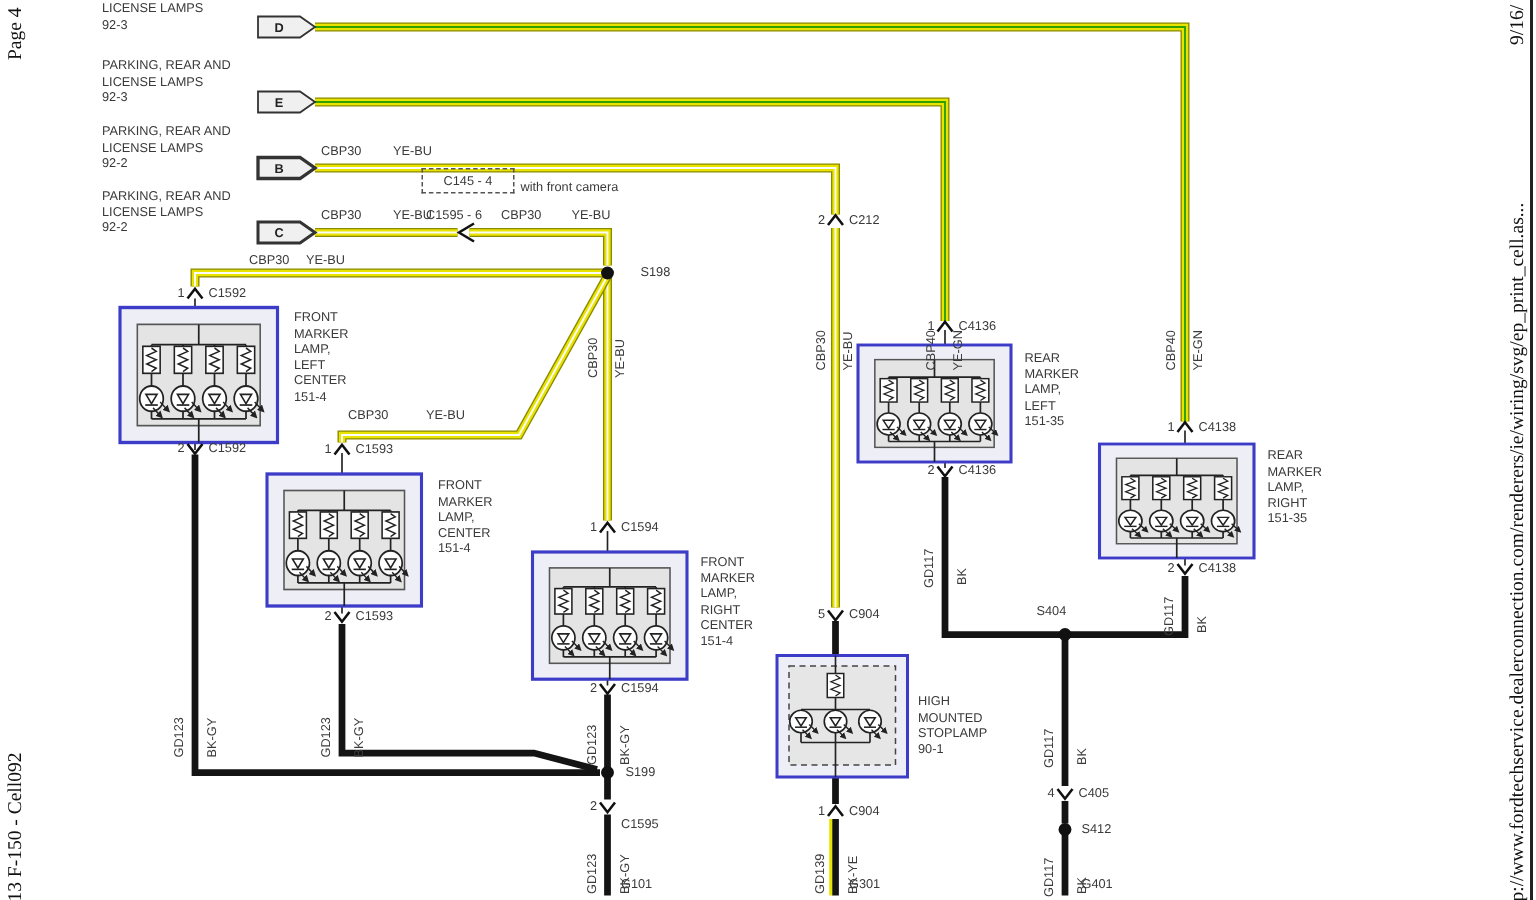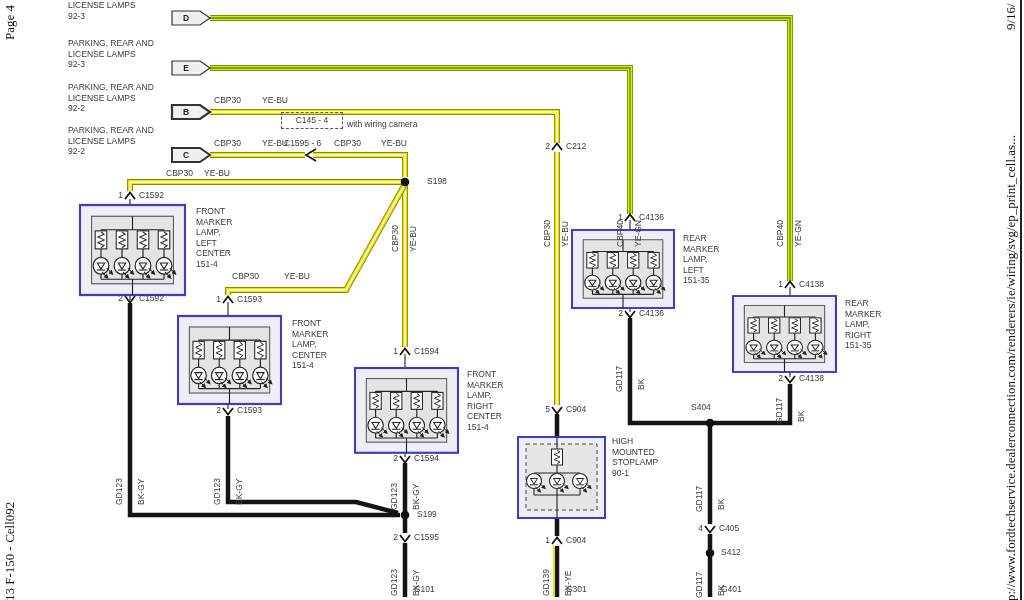--- a/index.html
+++ b/index.html
@@ -220,28 +220,28 @@
   <div class="lbl" style="left:683px;top:233px">REAR
 MARKER
 LAMP,
 LEFT
 151-35</div>
   <div class="lbl" style="left:845px;top:298px">REAR
 MARKER
 LAMP,
 RIGHT
 151-35</div>
-  <div class="lbl" style="left:612px;top:436px">HIGH
+  <div class="lbl" style="left:612px;top:462px">HIGH
 MOUNTED
 STOPLAMP
 90-1</div>
 
   <div class="dashedbox"></div>
   <div class="lbl ctr" style="left:281px;top:115px;width:62px">C145 - 4</div>
-  <div class="lbl" style="left:347px;top:119px">with wiring camera</div>
+  <div class="lbl" style="left:347px;top:119px">with front camera</div>
   <div class="lbl" style="left:284px;top:138px">C1595 - 6</div>
 
   <div class="lbl num" style="left:109px;top:190px">1</div>
   <div class="lbl" style="left:139px;top:190px">C1592</div>
   <div class="lbl num" style="left:109px;top:293px">2</div>
   <div class="lbl" style="left:139px;top:293px">C1592</div>
   <div class="lbl num" style="left:207px;top:294px">1</div>
   <div class="lbl" style="left:237px;top:294px">C1593</div>
   <div class="lbl num" style="left:207px;top:405px">2</div>
   <div class="lbl" style="left:237px;top:405px">C1593</div>
@@ -257,21 +257,21 @@
   <div class="lbl" style="left:639px;top:308px">C4136</div>
   <div class="lbl num" style="left:769px;top:279px">1</div>
   <div class="lbl" style="left:799px;top:279px">C4138</div>
   <div class="lbl num" style="left:769px;top:373px">2</div>
   <div class="lbl" style="left:799px;top:373px">C4138</div>
   <div class="lbl num" style="left:536px;top:404px">5</div>
   <div class="lbl" style="left:566px;top:404px">C904</div>
   <div class="lbl num" style="left:536px;top:535px">1</div>
   <div class="lbl" style="left:566px;top:535px">C904</div>
   <div class="lbl num" style="left:384px;top:532px">2</div>
-  <div class="lbl" style="left:414px;top:532px">C1595</div>
+  <div class="lbl" style="left:414px;top:544px">C1595</div>
   <div class="lbl num" style="left:689px;top:523px">4</div>
   <div class="lbl" style="left:719px;top:523px">C405</div>
 
   <div class="lbl" style="left:427px;top:176px">S198</div>
   <div class="lbl" style="left:417px;top:509px">S199</div>
   <div class="lbl" style="left:691px;top:402px">S404</div>
   <div class="lbl" style="left:721px;top:547px">S412</div>
   <div class="lbl" style="left:414px;top:584px">G101</div>
   <div class="lbl" style="left:566px;top:584px">G301</div>
   <div class="lbl" style="left:721px;top:584px">G401</div>

